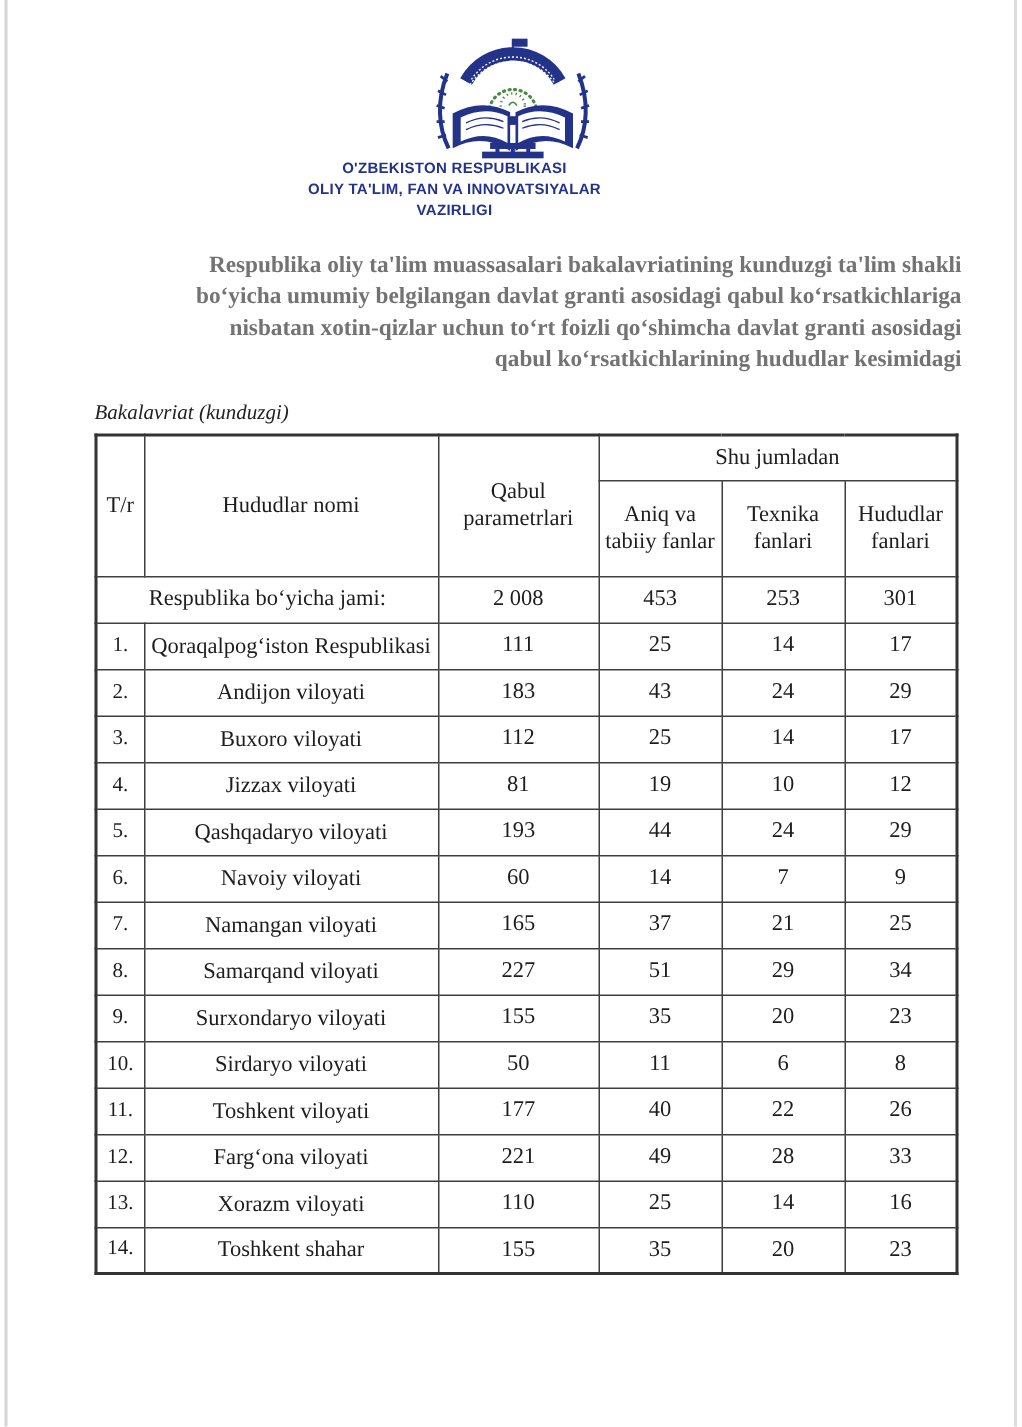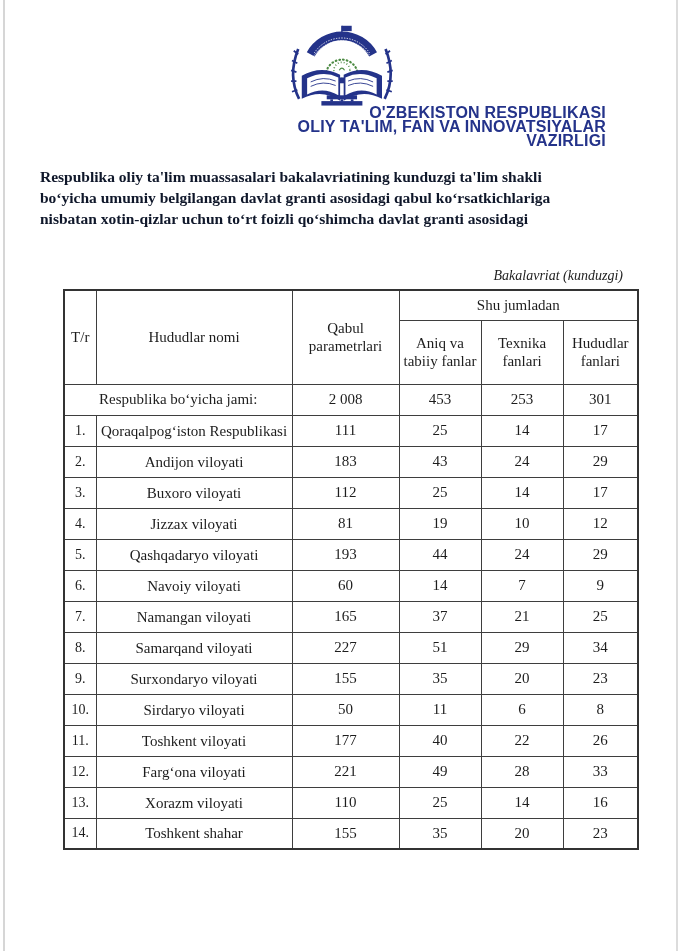--- a/index.html
+++ b/index.html
@@ -9,33 +9,33 @@
   }
   
   .edge{position:absolute;background:#d6d6d6;}
   .edge.left{left:3px;top:0;width:2px;height:951px;}
   .edge.right{left:676px;top:0;width:2px;height:951px;background:#dcdcdc;}
 
   .logo-wrap{position:absolute;left:0;top:24px;width:681px;text-align:center;}
   .logo-wrap svg{display:inline-block;}
 
   .ministry{
-    position:absolute;left:0;top:106px;width:606px;text-align:right;
+    position:absolute;left:0;top:106px;width:606px;text-align:center;
     font-family:"Liberation Sans", sans-serif;font-weight:bold;
-    font-size:16px;line-height:14px;color:#24338a;letter-spacing:.2px;
+    font-size:10px;line-height:14px;color:#24338a;letter-spacing:.2px;
   }
 
   .doc-title{
-    position:absolute;left:40px;top:166px;width:601px;text-align:left;
-    font-weight:bold;font-size:15.5px;line-height:21px;color:#0f172a;
+    position:absolute;left:40px;top:166px;width:601px;text-align:right;
+    font-weight:bold;font-size:15.5px;line-height:21px;color:#737373;
   }
   .doc-title .emph{letter-spacing:1px;margin-top:1px;}
 
   .caption{
-    position:absolute;left:63px;top:268px;width:574px;text-align:right;
+    position:absolute;left:63px;top:268px;width:574px;
     font-style:italic;font-size:14px;color:#222;padding-right:14px;box-sizing:border-box;
   }
 
   table.data{
     position:absolute;left:63px;top:289px;width:574px;
     border-collapse:collapse;table-layout:fixed;
     font-size:15px;color:#1d1d1d;
   }
   table.data td, table.data th{
     border:1.4px solid #3e3e3e;padding:2px 4px;vertical-align:middle;
@@ -95,20 +95,21 @@
 <div class="ministry">
   <div>O'ZBEKISTON RESPUBLIKASI</div>
   <div>OLIY TA'LIM, FAN VA INNOVATSIYALAR</div>
   <div>VAZIRLIGI</div>
 </div>
 
 <div class="doc-title">
   <div>Respublika oliy ta'lim muassasalari bakalavriatining kunduzgi ta'lim shakli</div>
   <div>boʻyicha umumiy belgilangan davlat granti asosidagi qabul koʻrsatkichlariga</div>
   <div>nisbatan xotin-qizlar uchun toʻrt foizli qoʻshimcha davlat granti asosidagi</div>
+  <div>qabul koʻrsatkichlarining hududlar kesimidagi</div>
 </div>
 
 <div class="caption">Bakalavriat (kunduzgi)</div>
 
 <table class="data">
   <colgroup>
     <col style="width:32px">
       <col style="width:196px">
       <col style="width:107px">
     <col style="width:82px">

